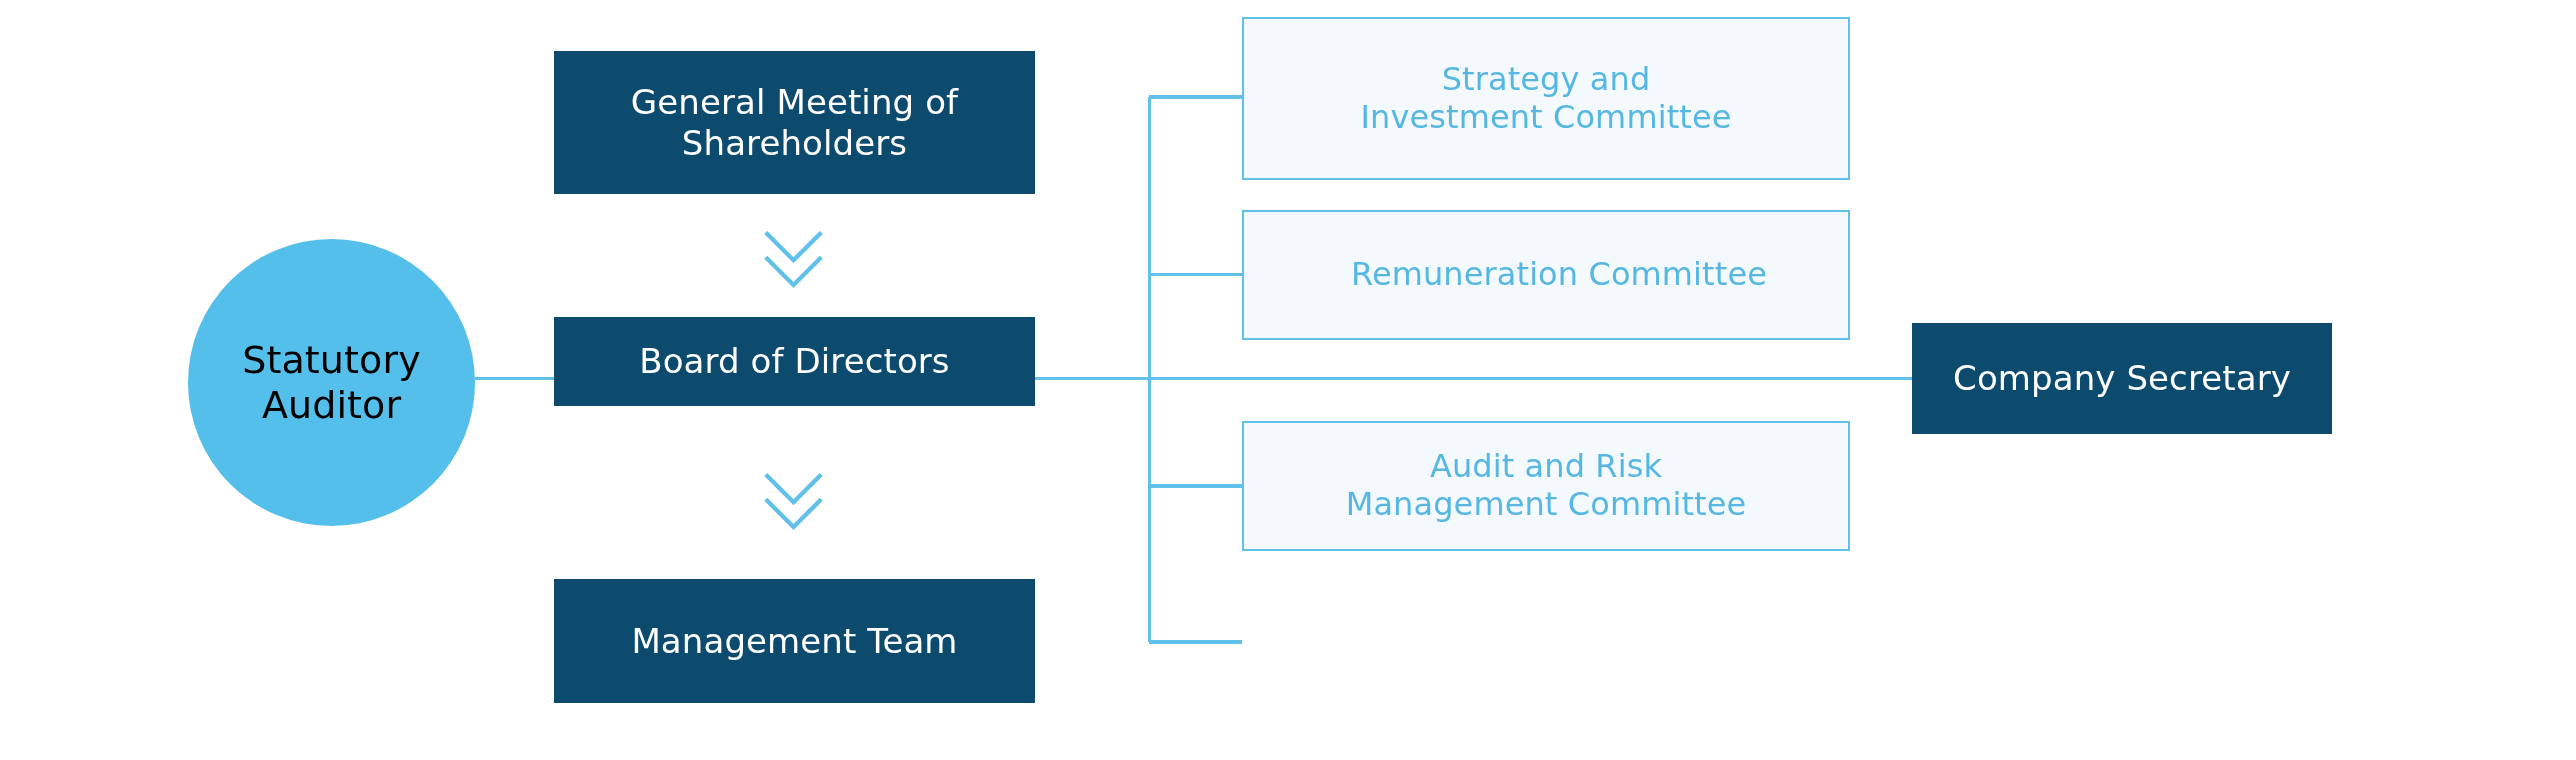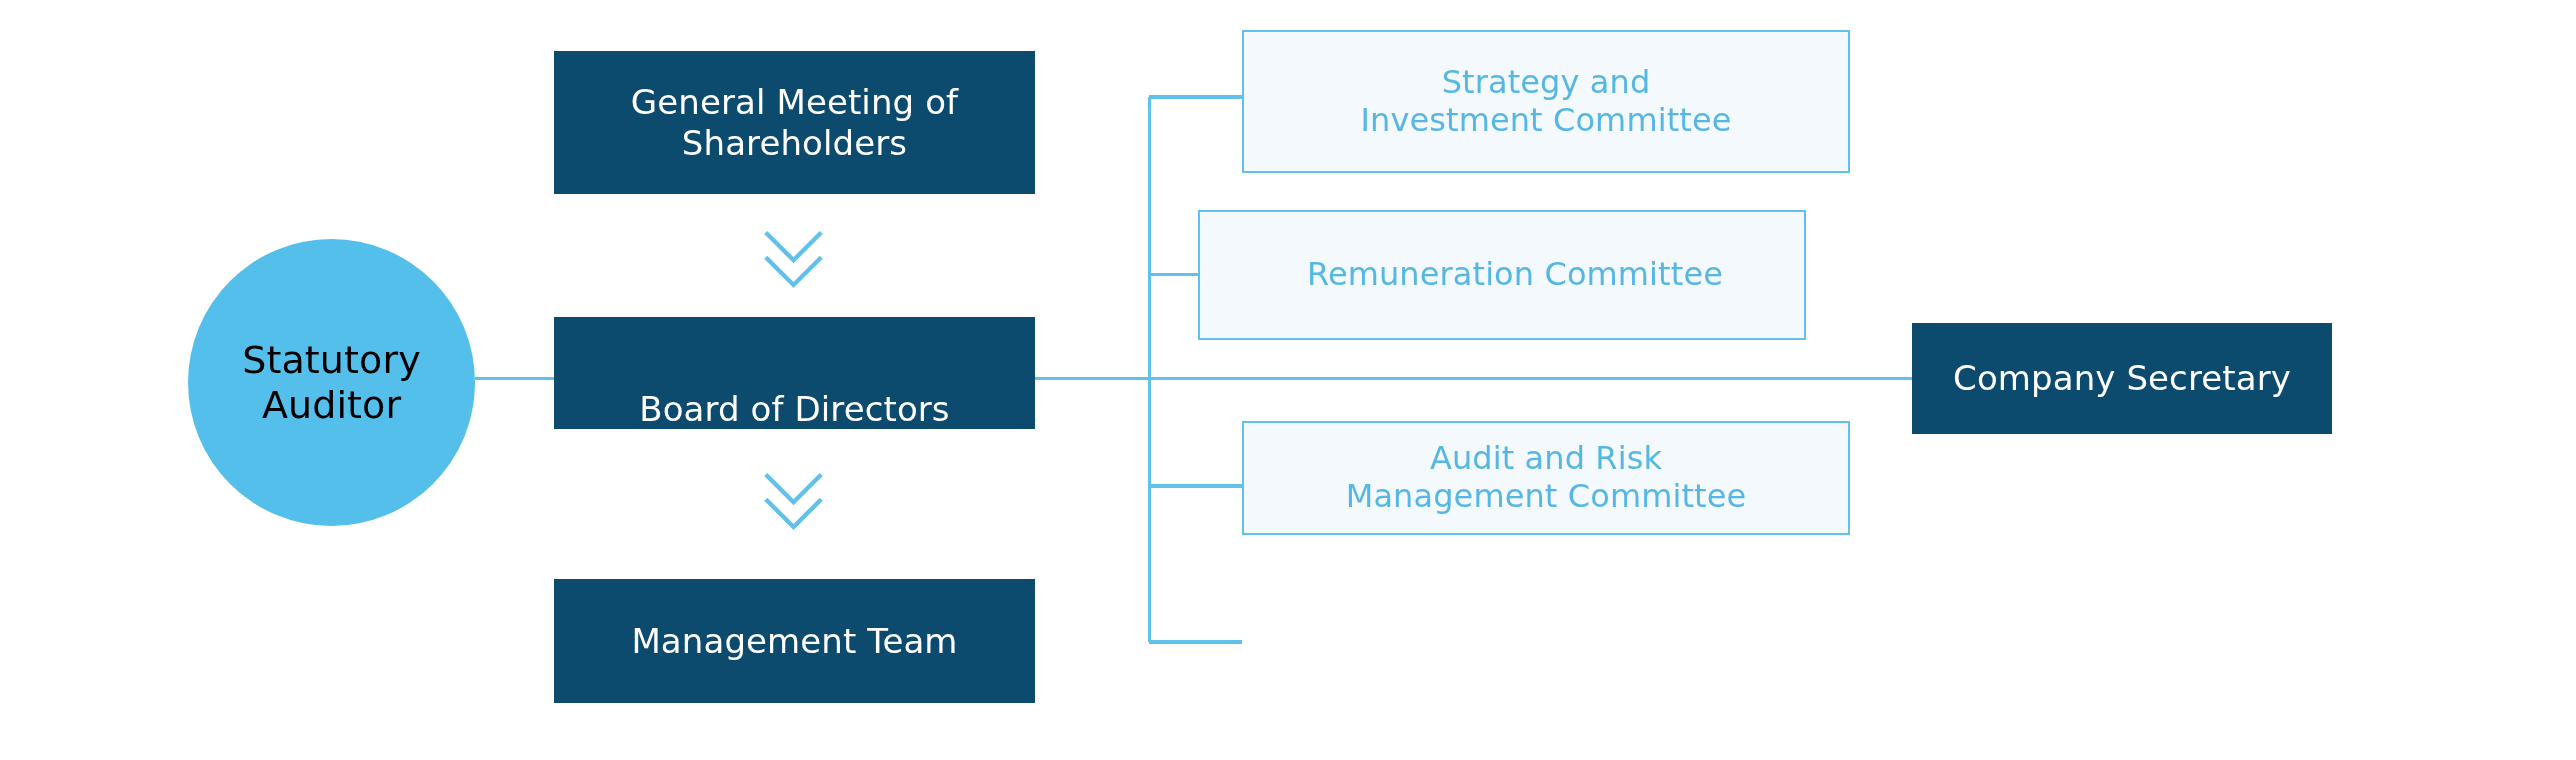--- a/index.html
+++ b/index.html
@@ -62,26 +62,26 @@
     border-radius: 50%;
     background: #55bfeb;
     color: #000000;
     font-size: 38px;
   }
 
   
   #node-statutory-auditor { left: 188px;  top: 239px; width: 287px;  height: 287px; }
 
   #node-general-meeting   { left: 554px;  top: 51px;  width: 481px; height: 143px; }
-  #node-board-of-directors{ left: 554px;  top: 317px; width: 481px; height: 112px; align-items: flex-end; }
+  #node-board-of-directors{ left: 554px;  top: 317px; width: 481px; height: 89px; }
   #node-management-team   { left: 554px;  top: 579px; width: 481px; height: 124px; text-align: right; }
 
-  #node-strategy-committee     { left: 1242px; top: 30px;  width: 608px; height: 143px; }
-  #node-remuneration-committee { left: 1198px; top: 210px; width: 608px; height: 130px; padding-left: 26px; }
-  #node-audit-committee        { left: 1242px; top: 421px; width: 608px; height: 114px; }
+  #node-strategy-committee     { left: 1242px; top: 17px;  width: 608px; height: 163px; }
+  #node-remuneration-committee { left: 1242px; top: 210px; width: 608px; height: 130px; padding-left: 26px; }
+  #node-audit-committee        { left: 1242px; top: 421px; width: 608px; height: 130px; }
   #node-esg-committee          { left: 1242px; top: 586px; width: 608px; height: 131px; }
 
   #node-company-secretary { left: 1912px; top: 323px; width: 420px; height: 111px; }
 
   
   .chevron-arrow {
     position: absolute;
     width: 67px;
     height: 63px;
   }

